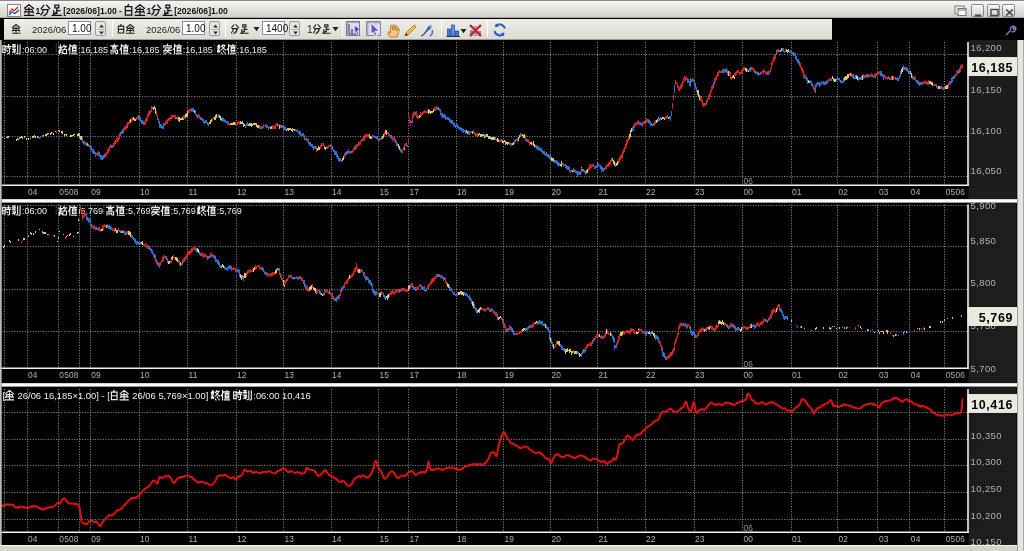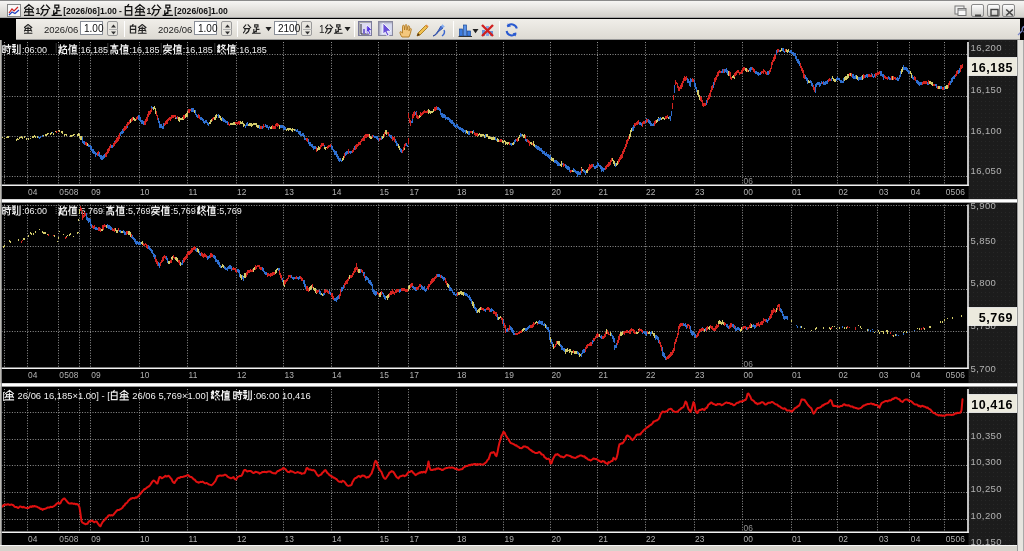--- a/index.html
+++ b/index.html
@@ -1,16 +1,16 @@
 <!DOCTYPE html>
 <html><head><meta charset="utf-8"><style>
 *{margin:0;padding:0;box-sizing:border-box}
 body{width:1024px;height:551px;overflow:hidden;position:relative;background:#000;font-family:'Liberation Sans',sans-serif}
 #titlebar{position:absolute;left:0;top:0;width:1024px;height:18px;background:linear-gradient(180deg,#f6f5f3 0%,#e3e1dd 55%,#d2cfca 100%);border-top:1px solid #8a8a8a;border-bottom:1px solid #a8a8a8}
-#toolbar{position:absolute;left:16px;top:19px;width:1004px;height:21px;background:linear-gradient(180deg,#f0eee9,#dddad3);border-bottom:1px solid #9a9a9a}
+#toolbar{position:absolute;left:4px;top:19px;width:828px;height:21px;background:linear-gradient(180deg,#f0eee9,#dddad3);border-bottom:1px solid #9a9a9a}
 #rightframe{position:absolute;left:1017px;top:40px;width:7px;height:511px;background:#e6e4df;border-left:1px solid #9a9a9a;border-right:1px solid #a8a8a8}
 #bottomframe{position:absolute;left:0;top:545px;width:1017px;height:6px;background:#d6d3cc;border-top:1px solid #f5f5f5}
 #leftframe{position:absolute;left:0;top:40px;width:2px;height:505px;background:#cfccc6;border-right:1px solid #8f8f8f;opacity:0.9}
 </style></head><body>
 <div id="titlebar">
     <svg style="position:absolute;left:7px;top:3px" width="14" height="13">
       <rect x="0.5" y="0.5" width="13" height="12" fill="#f8f8f8" stroke="#888"></rect>
       <path d="M2 9 L5 5 L7 7 L11 3" stroke="#d02020" fill="none" stroke-width="1.2"></path>
       <path d="M2 11 L5 8 L8 9.5 L12 6" stroke="#2040c0" fill="none" stroke-width="1.2"></path>
     </svg>
@@ -66,21 +66,21 @@
         <line x1="1" y1="7.5" x2="10" y2="7.5" stroke="#b0b0b0"></line>
       </svg></div>
     <div style="position:absolute;left:221px;top:2px;width:1px;height:16px;background:#a8a8a8;border-right:1px solid #fff"></div>
     <svg style="position:absolute;left:227px;top:5px" width="22" height="12">
       <path transform="translate(0.00 0.5) scale(1.150)" d="M2.4 0.4 L0.5 2.8 M4.4 0.3 L6.6 2.7 M1.4 3.6 H5.6 M5.3 3.6 C5.3 5.4 4.6 6.8 2.6 7.8 M2.0 3.6 C2.0 5.0 1.6 6.2 0.4 7.2" fill="none" stroke="#222" stroke-width="1.00" stroke-linecap="square"></path>
       <path transform="translate(9.20 0.5) scale(1.150)" d="M2.2 0.3 H5.0 M2.2 0.3 V2.2 M5.0 0.3 V2.2 M2.2 2.2 H5.0 M3.6 2.2 V6.2 M3.6 4.2 H5.8 M0.3 7.6 H6.8 M3.4 5.4 L1.2 7.4 M1.4 4.4 V6.8" fill="none" stroke="#222" stroke-width="1.00" stroke-linecap="square"></path>
     </svg>
     <svg style="position:absolute;left:249px;top:7px" width="7" height="6">
       <path d="M0.5 1 L6.5 1 L3.5 5.2 Z" fill="#222"></path>
     </svg>
-    <div style="position:absolute;left:258px;top:2px;width:23px;height:14px;background:#fff;border:1px solid #8a8f98;font:10px 'Liberation Sans';color:#111;padding-left:3px;line-height:14px">2100</div>
+    <div style="position:absolute;left:258px;top:2px;width:23px;height:14px;background:#fff;border:1px solid #8a8f98;font:10px 'Liberation Sans';color:#111;padding-left:3px;line-height:14px">1400</div>
     <div style="position:absolute;left:285px;top:2px;width:11px;height:15px;background:#e8e6e0;border:1px solid #9a9a9a;border-radius:2px"><svg width="11" height="15">
         <path d="M5.5 2.5 L8 5.5 L3 5.5 Z" fill="#333"></path>
         <path d="M5.5 12.5 L8 9.5 L3 9.5 Z" fill="#333"></path>
         <line x1="1" y1="7.5" x2="10" y2="7.5" stroke="#b0b0b0"></line>
       </svg></div>
     <div style="position:absolute;left:303px;top:5px;font:normal 10.0px 'Liberation Sans';color:#222;white-space:pre">1</div>
     <svg style="position:absolute;left:309px;top:5px" width="22" height="12">
       <path transform="translate(0.00 0.5) scale(1.150)" d="M2.4 0.4 L0.5 2.8 M4.4 0.3 L6.6 2.7 M1.4 3.6 H5.6 M5.3 3.6 C5.3 5.4 4.6 6.8 2.6 7.8 M2.0 3.6 C2.0 5.0 1.6 6.2 0.4 7.2" fill="none" stroke="#222" stroke-width="1.00" stroke-linecap="square"></path>
       <path transform="translate(9.20 0.5) scale(1.150)" d="M2.2 0.3 H5.0 M2.2 0.3 V2.2 M5.0 0.3 V2.2 M2.2 2.2 H5.0 M3.6 2.2 V6.2 M3.6 4.2 H5.8 M0.3 7.6 H6.8 M3.4 5.4 L1.2 7.4 M1.4 4.4 V6.8" fill="none" stroke="#222" stroke-width="1.00" stroke-linecap="square"></path>
     </svg>

